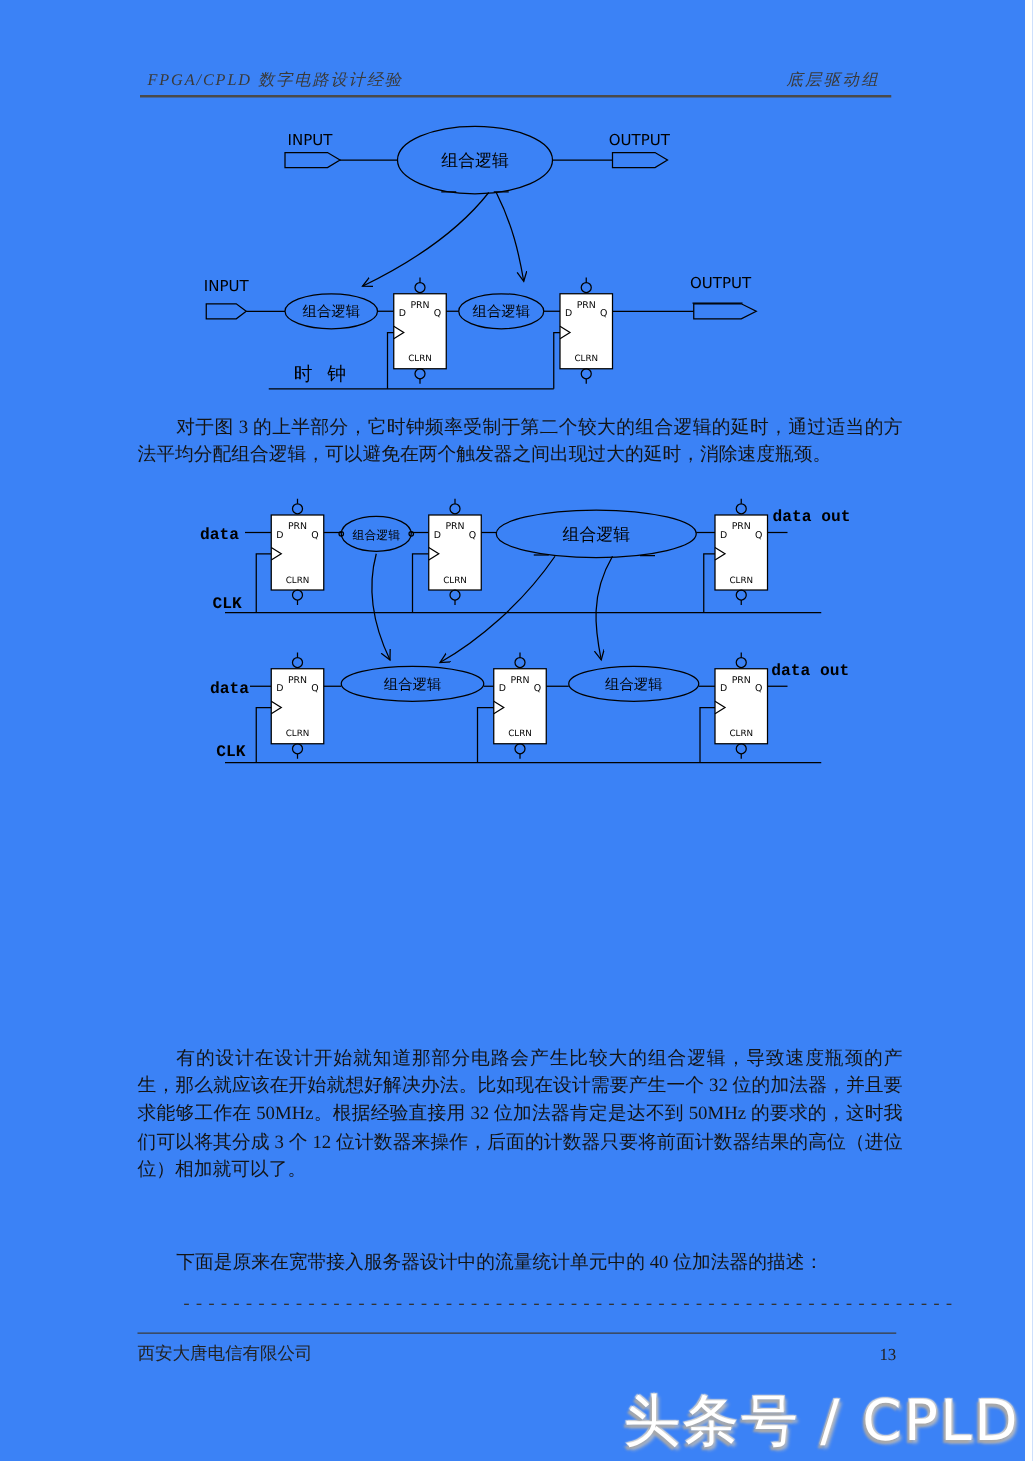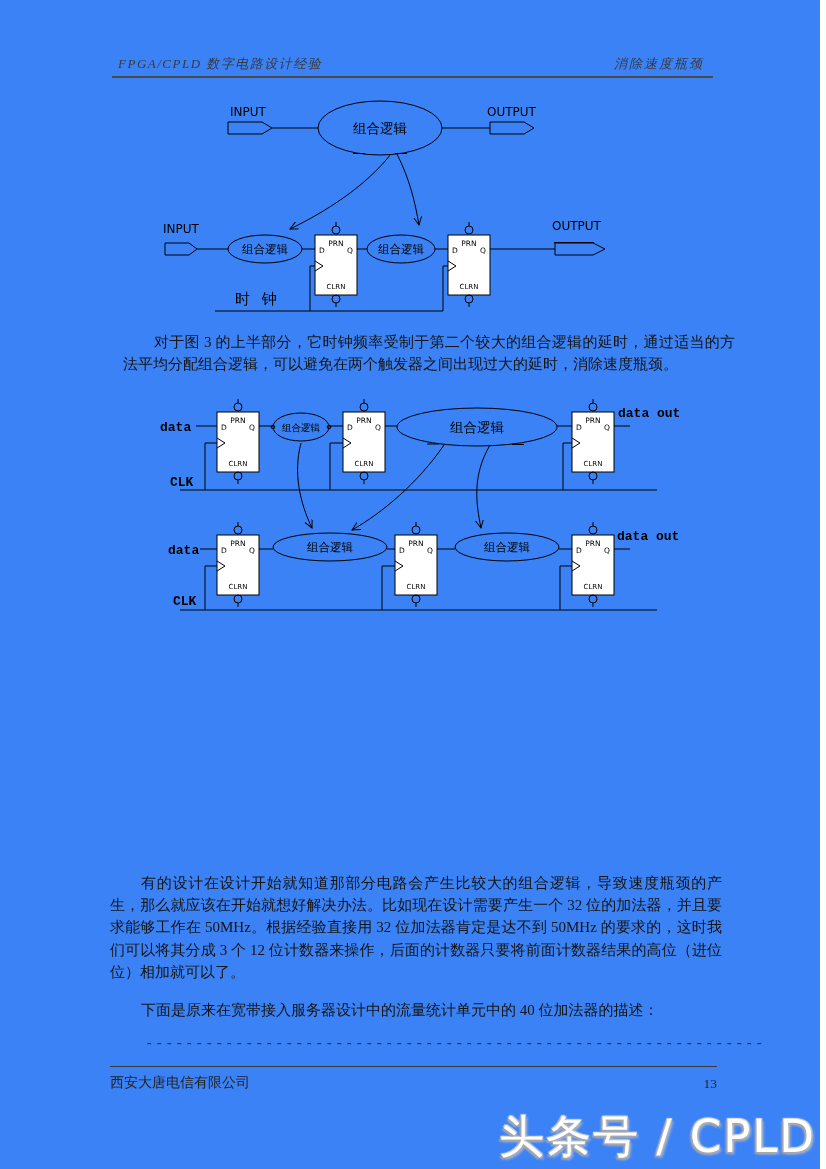--- a/index.html
+++ b/index.html
@@ -46,21 +46,21 @@
     letter-spacing:2px; color:#ffffff;
     text-shadow:-2px 2px 2px #a8a8a8, 2px 2px 3px #bdbdbd, -1px -1px 1px #dcdcdc, 1px -1px 1px #dcdcdc;
   }
 </style>
 </head>
 <body>
 
 <div class="page">
 
   <div class="hdr-left">FPGA/CPLD 数字电路设计经验</div>
-  <div class="hdr-right">消除速度瓶颈</div>
+  <div class="hdr-right">底层驱动组</div>
   <div class="hdr-rule"></div>
 
   <svg class="fig" style="left:110px; top:92px;" width="600" height="228" viewBox="0 0 600 228">
     <defs>
       <marker id="ah" markerWidth="10" markerHeight="10" refX="8" refY="4" orient="auto">
         <path d="M0,0 L8,4 L0,8" fill="none" stroke="#000" stroke-width="1"></path>
       </marker>
       <g id="dff" stroke="#000" fill="none" stroke-width="1">
         <line x1="21" y1="-13" x2="21" y2="-9"></line>
         <circle cx="21" cy="-5" r="4"></circle>
@@ -105,21 +105,21 @@
     <text class="lbl-s" x="442" y="138">OUTPUT</text>
     <polygon points="445,151 483,151 495,157 483,163 445,163"></polygon>
     <line x1="444" y1="150.5" x2="484" y2="150.5" stroke-width="2.5"></line>
 
     <text class="zh15" x="125" y="212">时 钟</text>
     <line x1="105" y1="219" x2="333" y2="219"></line>
     <path d="M200,219 L200,174 L205,174"></path>
     <path d="M333,219 L333,174 L338,174"></path>
   </svg>
 
-  <div class="para" style="top:331px;margin-left:13px;">对于图 3 的上半部分，它时钟频率受制于第二个较大的组合逻辑的延时，通过适当的方法平均分配组合逻辑，可以避免在两个触发器之间出现过大的延时，消除速度瓶颈。</div>
+  <div class="para" style="top:331px;">对于图 3 的上半部分，它时钟频率受制于第二个较大的组合逻辑的延时，通过适当的方法平均分配组合逻辑，可以避免在两个触发器之间出现过大的延时，消除速度瓶颈。</div>
 
   <svg class="fig" style="left:160px; top:398px;" width="560" height="222" viewBox="0 0 560 222">
 
     <text class="lbl-m" x="0" y="33">data</text>
     <line x1="36" y1="28" x2="57" y2="28"></line>
     <use href="#dff" x="57" y="14"></use>
     <line x1="99" y1="28" x2="113" y2="28"></line>
     <circle cx="113" cy="29" r="1.8" fill="#000"></circle>
     <ellipse cx="141" cy="29" rx="28" ry="14"></ellipse>
     <text class="zh9" x="141" y="33" text-anchor="middle">组合逻辑</text>
@@ -160,21 +160,21 @@
     <use href="#dff" x="412" y="137"></use>
     <line x1="454" y1="151" x2="470" y2="151"></line>
     <text class="lbl-m" x="457" y="142">data out</text>
     <text class="lbl-m" x="13" y="207">CLK</text>
     <line x1="20" y1="212" x2="497" y2="212"></line>
     <path d="M45,212 L45,168 L57,168" stroke-width="2.2"></path>
     <path d="M222,212 L222,168 L235,168" stroke-width="2.2"></path>
     <path d="M400,212 L400,168 L412,168" stroke-width="2.2"></path>
   </svg>
 
-  <div class="para" style="top:872px;font-family:Liberation Serif, serif;">有的设计在设计开始就知道那部分电路会产生比较大的组合逻辑，导致速度瓶颈的产生，那么就应该在开始就想好解决办法。比如现在设计需要产生一个 32 位的加法器，并且要求能够工作在 50MHz。根据经验直接用 32 位加法器肯定是达不到 50MHz 的要求的，这时我们可以将其分成 3 个 12 位计数器来操作，后面的计数器只要将前面计数器结果的高位（进位位）相加就可以了。</div>
+  <div class="para" style="top:836px;font-family:Liberation Serif, serif;">有的设计在设计开始就知道那部分电路会产生比较大的组合逻辑，导致速度瓶颈的产生，那么就应该在开始就想好解决办法。比如现在设计需要产生一个 32 位的加法器，并且要求能够工作在 50MHz。根据经验直接用 32 位加法器肯定是达不到 50MHz 的要求的，这时我们可以将其分成 3 个 12 位计数器来操作，后面的计数器只要将前面计数器结果的高位（进位位）相加就可以了。</div>
   <div class="para" style="top:999px;">下面是原来在宽带接入服务器设计中的流量统计单元中的 40 位加法器的描述：</div>
 
   <div class="divider">--------------------------------------------------------------</div>
 
   <div class="ftr-rule"></div>
   <div class="ftr-row">
     <span>西安大唐电信有限公司</span>
     <span class="pg">13</span>
   </div>
 

